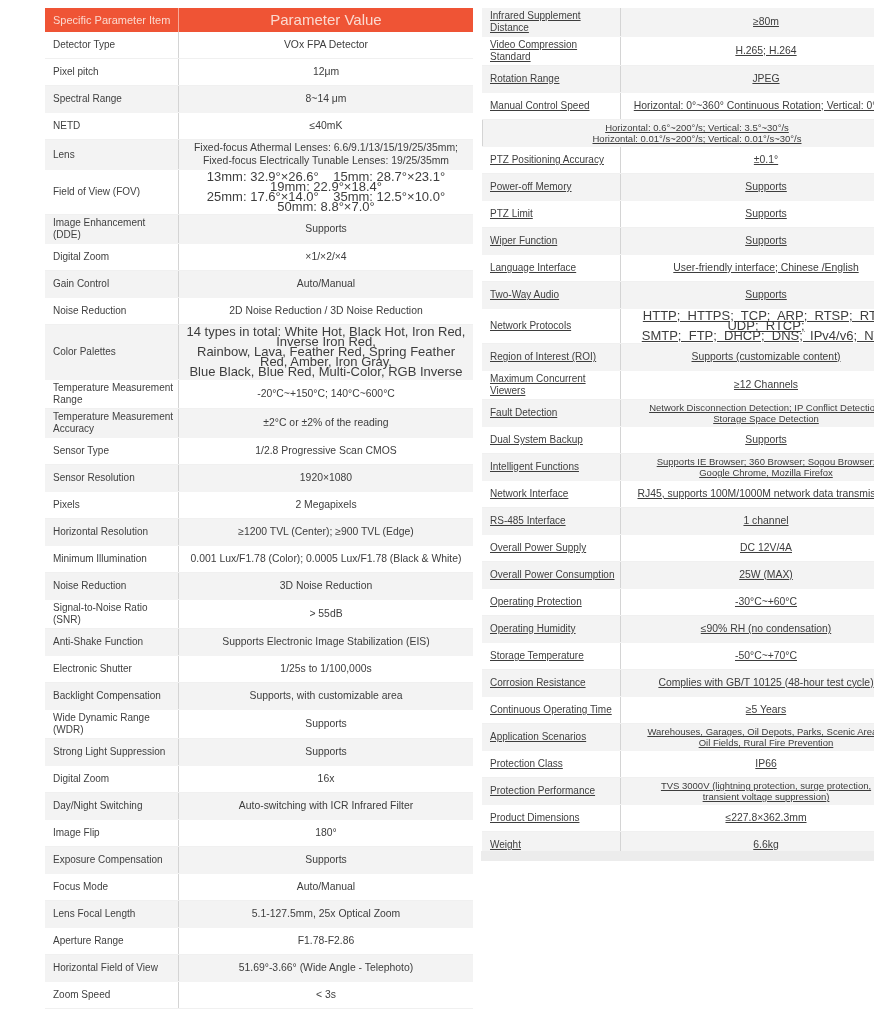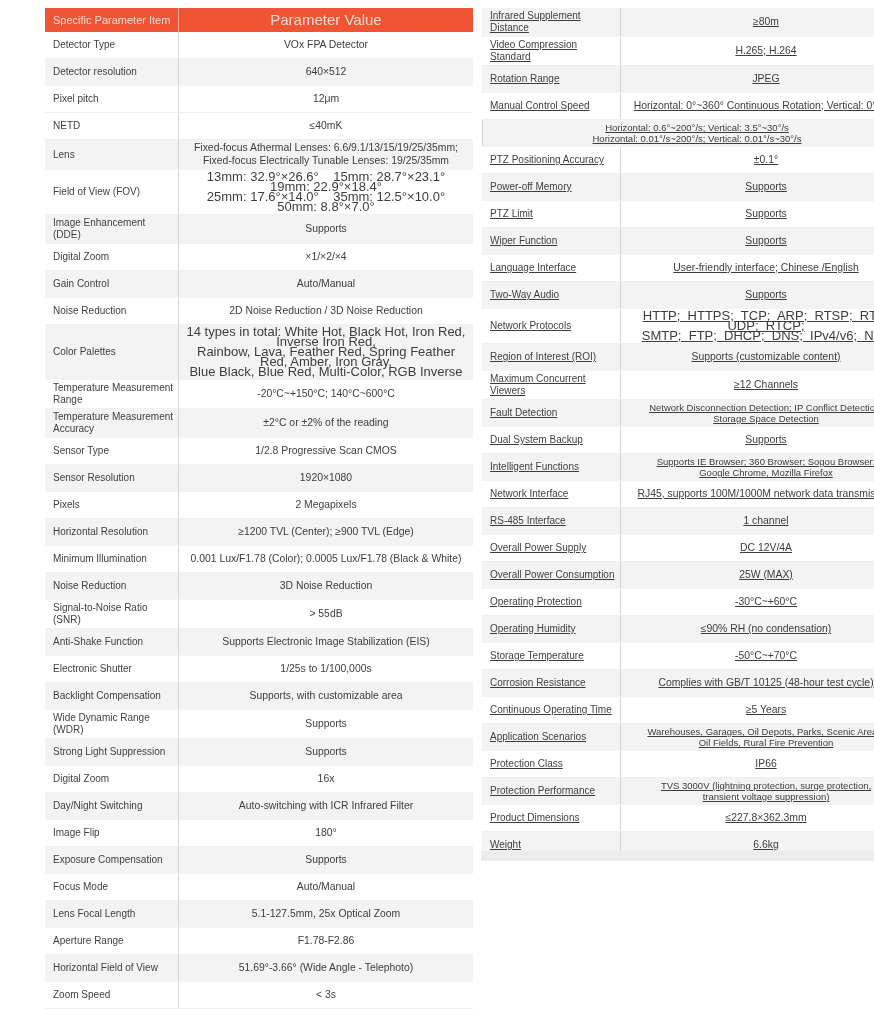--- a/index.html
+++ b/index.html
@@ -36,27 +36,27 @@
   <div class="spec-table table-left">
     <div class="spec-header">
       <div class="cell-label">Specific Parameter Item</div>
       <div class="cell-value">Parameter Value</div>
     </div>
     <div id="left-rows">
         <div class="row">
           <div class="cell-label">Detector Type</div>
           <div class="cell-value">VOx FPA Detector</div>
         </div>
-        <div class="row alt">
-          <div class="cell-label">Detector resolution</div>
-          <div class="cell-value">640×512</div>
-        </div>
         <div class="row">
           <div class="cell-label">Pixel pitch</div>
           <div class="cell-value">12μm</div>
+        </div>
+        <div class="row alt">
+          <div class="cell-label">Spectral Range</div>
+          <div class="cell-value">8~14 μm</div>
         </div>
         <div class="row">
           <div class="cell-label">NETD</div>
           <div class="cell-value">≤40mK</div>
         </div>
         <div class="row alt">
           <div class="cell-label">Lens</div>
           <div class="cell-value">Fixed-focus Athermal Lenses: 6.6/9.1/13/15/19/25/35mm;
 Fixed-focus Electrically Tunable Lenses: 19/25/35mm</div>
         </div>

